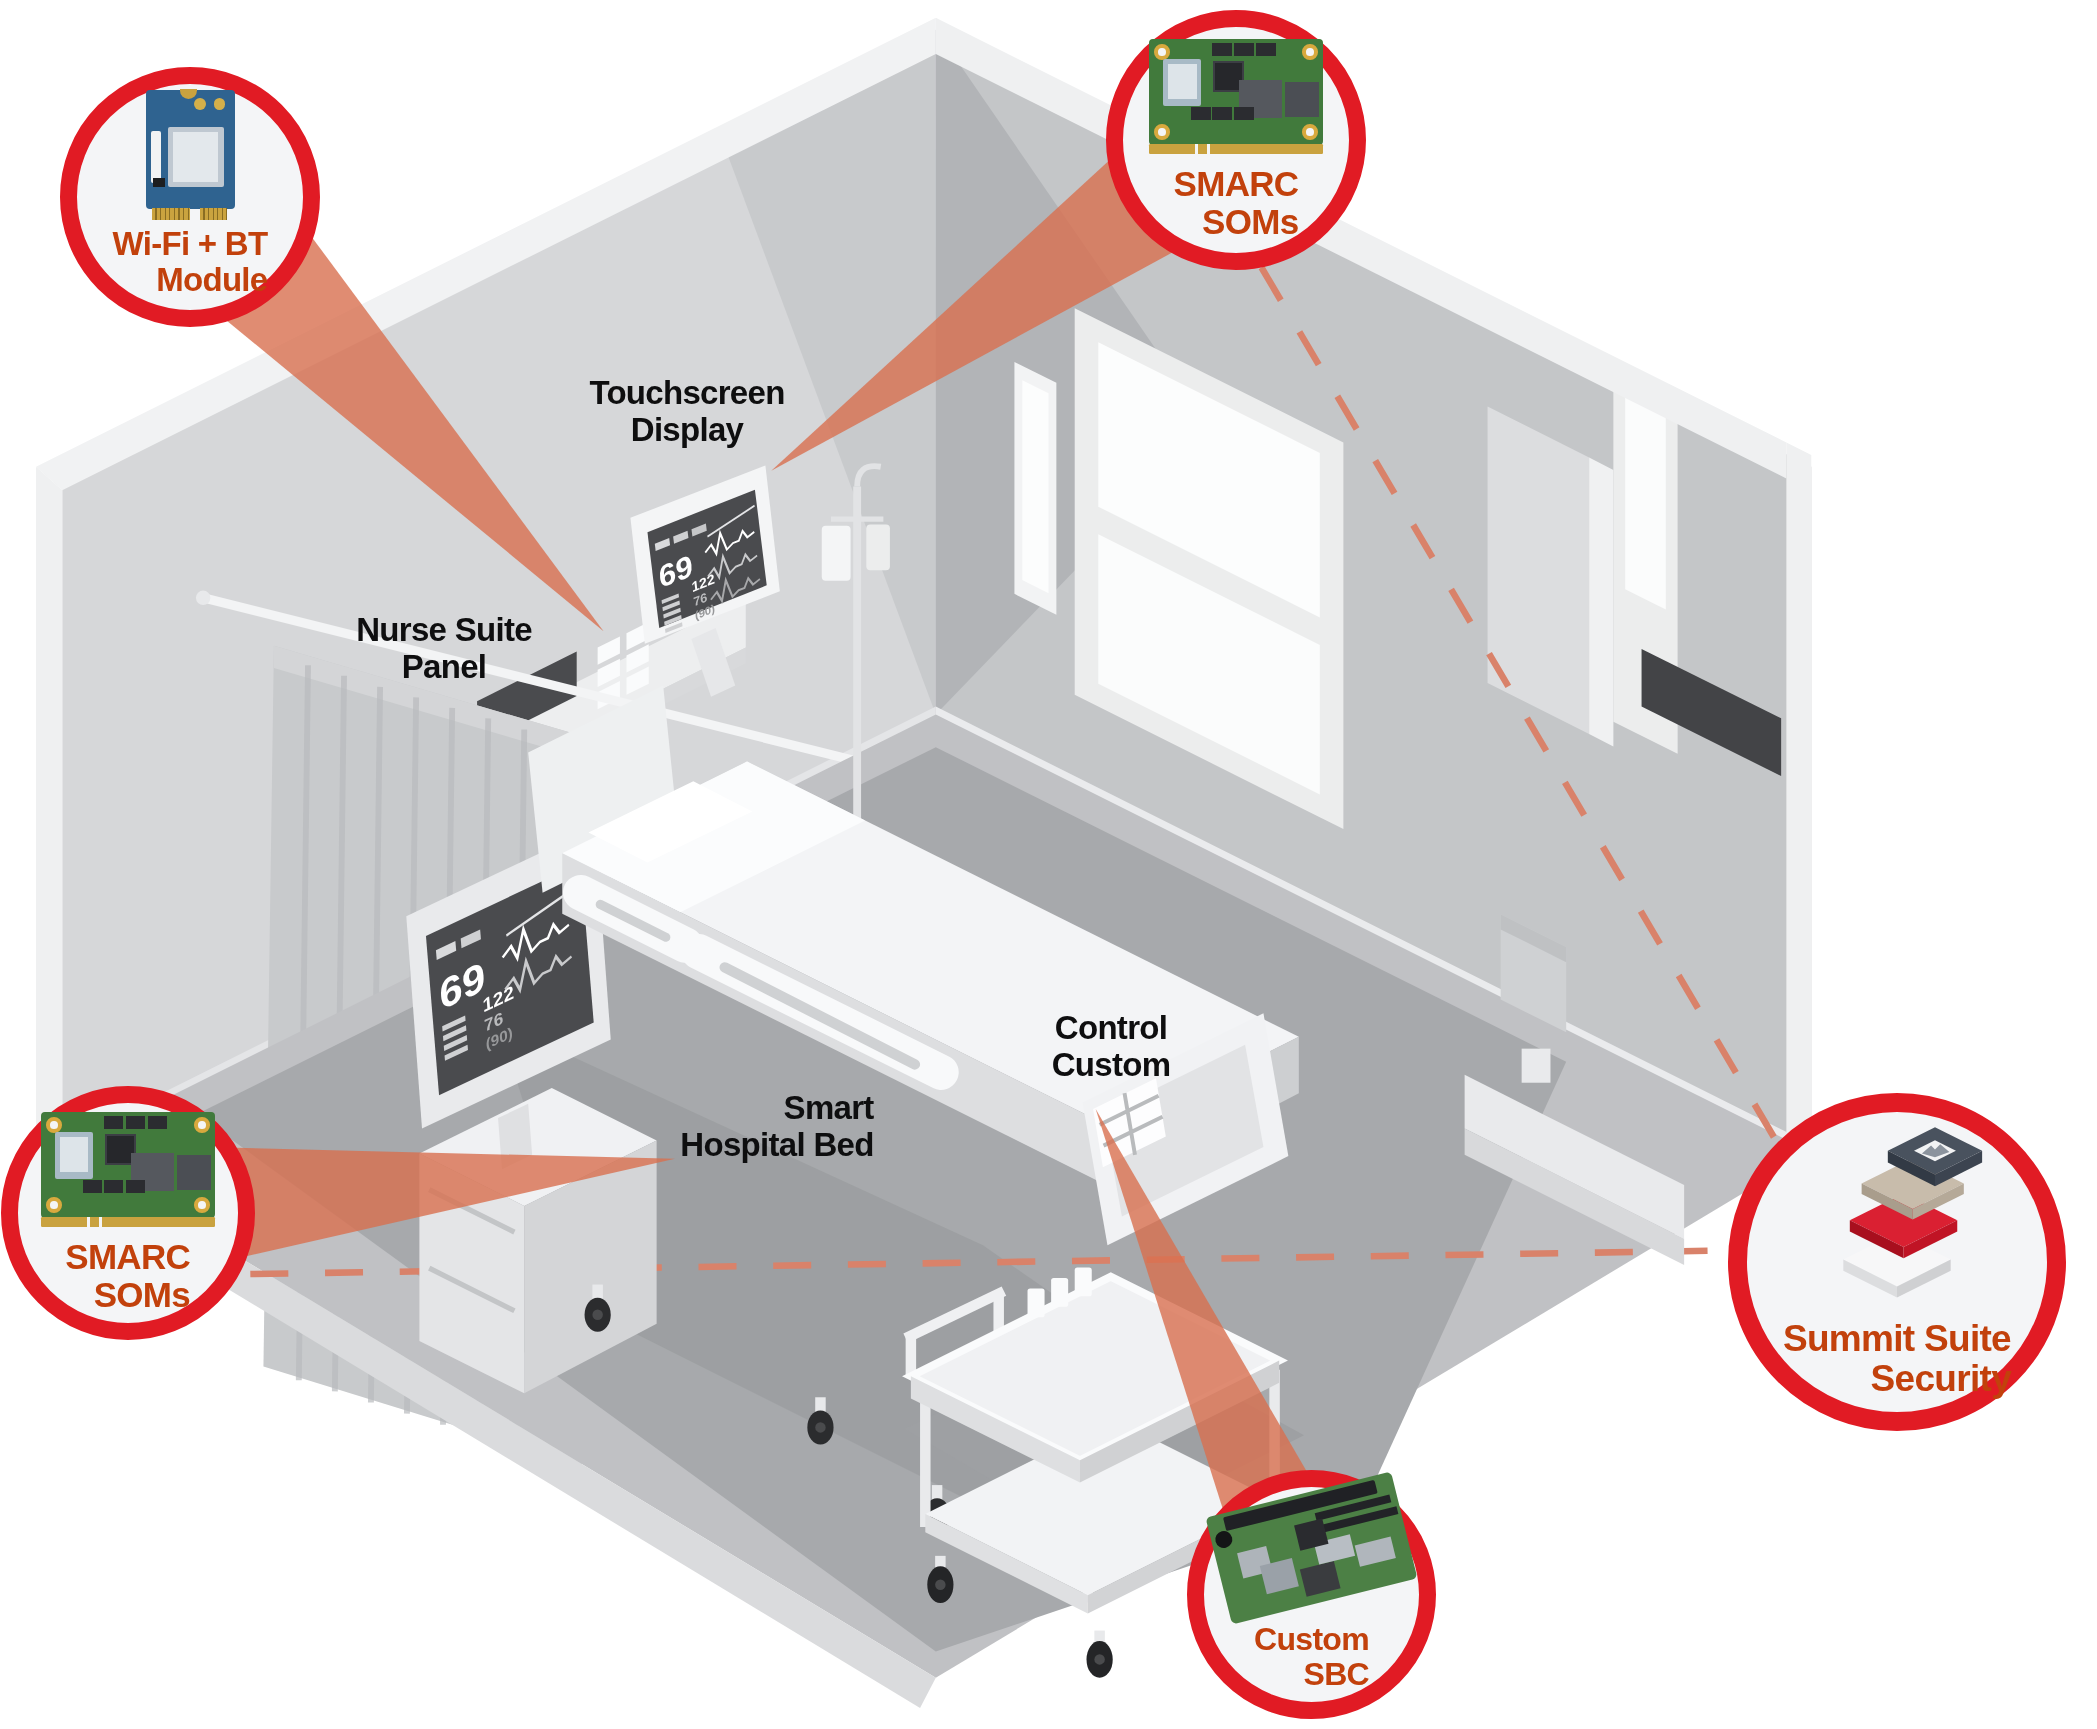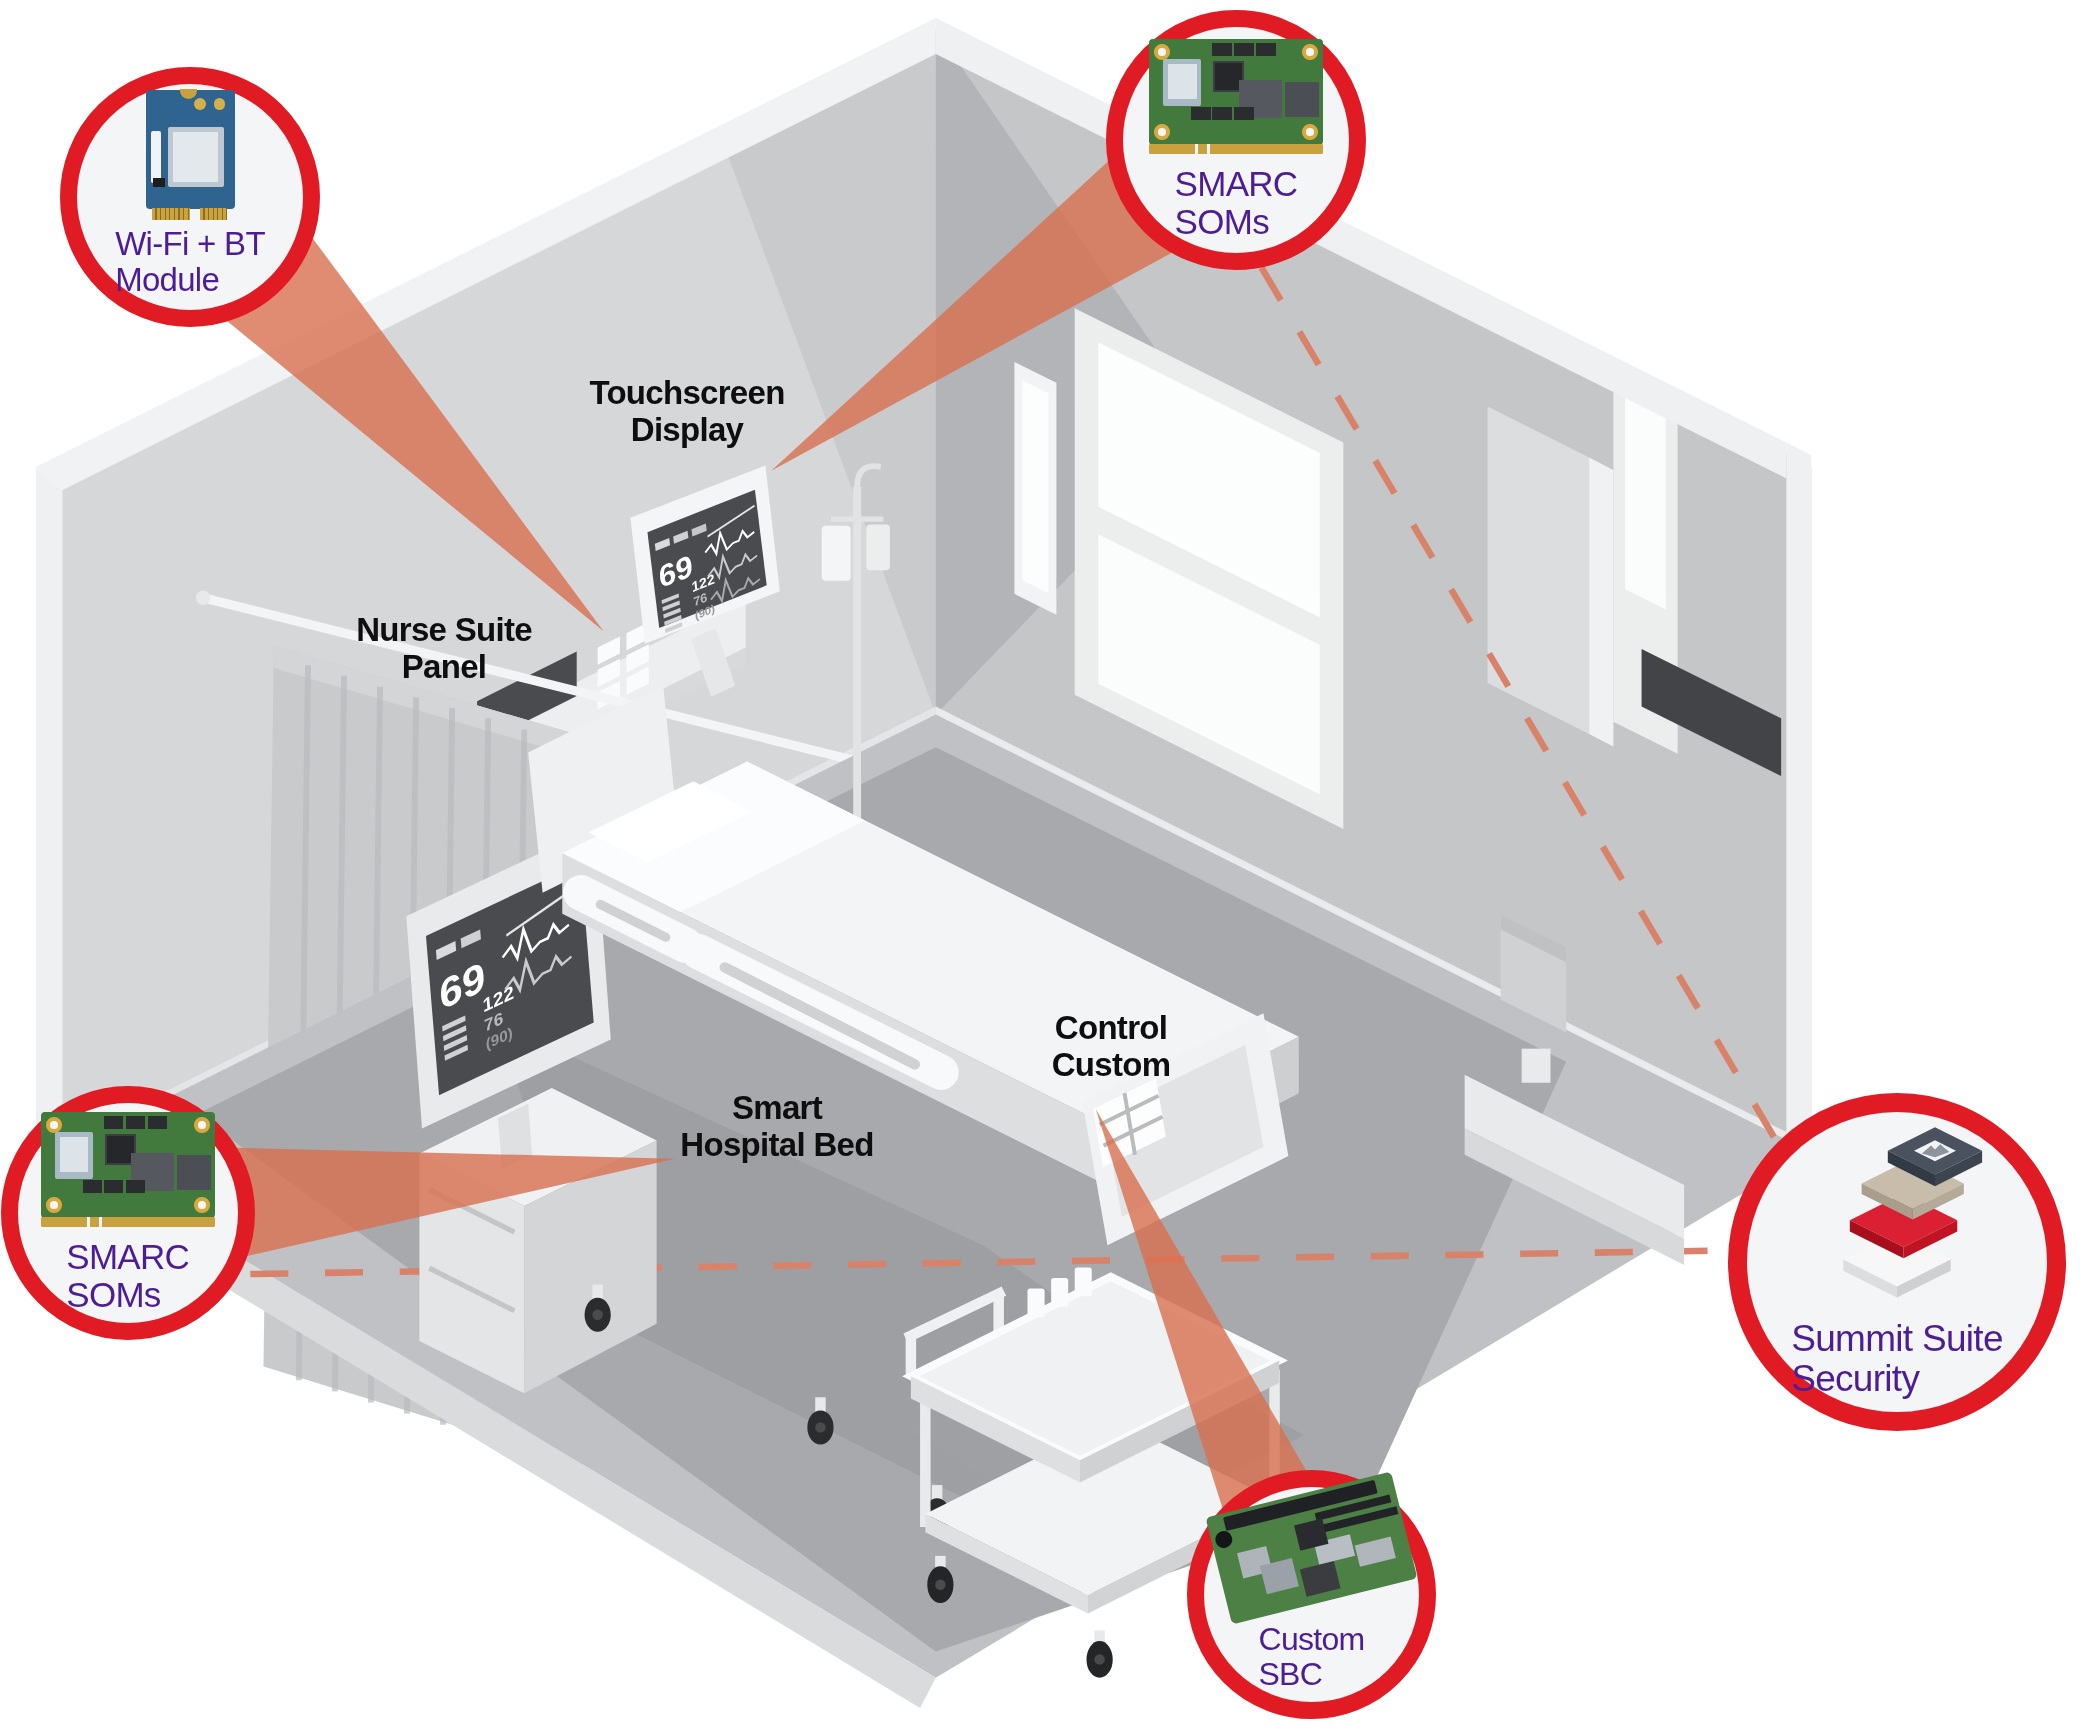--- a/index.html
+++ b/index.html
@@ -4,21 +4,21 @@
 <style>
   html,body{margin:0;padding:0;background:#ffffff;}
   #stage{position:relative;width:2097px;height:1729px;overflow:hidden;background:#ffffff;
          font-family:"Liberation Sans",sans-serif;}
   svg text{font-family:"Liberation Sans",sans-serif;font-weight:700;}
 
   
   .callout{position:absolute;border-radius:50%;background:#f4f5f7;border:17px solid #e11b24;
            box-sizing:border-box;display:flex;flex-direction:column;align-items:center;
            justify-content:center;z-index:20;}
-  .callout .cap{font-weight:400;color:#4c1d95;text-align:left;line-height:1.1;letter-spacing:-0.7px;}
+  .callout .cap{font-weight:700;color:#c2410c;text-align:right;line-height:1.1;letter-spacing:-0.7px;}
 
   
   .room-label{position:absolute;transform:translateX(-50%);text-align:center;z-index:15;
               font-weight:700;color:#0e0e0f;font-size:33px;line-height:1.13;letter-spacing:-0.7px;}
 
   
   .pcb-smarc{position:relative;width:174px;height:106px;background:#417a3c;border-radius:3.9px;}
   .pcb-smarc .edge{position:absolute;left:0;right:0;bottom:-9.2px;height:10.5px;background:#c9a23f;border-radius:1.3px;}
   .pcb-smarc .notch{position:absolute;bottom:-9.2px;width:9.2px;height:10.5px;background:#ffffff00;border-left:3.9px solid #f4f5f7;border-right:3.9px solid #f4f5f7;}
   .pcb-smarc .hole{position:absolute;width:15.7px;height:15.7px;border-radius:50%;background:#f4f5f7;border:4.6px solid #d8a93e;box-sizing:border-box;}
@@ -312,21 +312,21 @@
   </svg>
 
   <div class="room-label" style="left:687px;top:374px;">
     <div>Touchscreen</div>
     <div>Display</div>
   </div>
   <div class="room-label" style="left:444px;top:611px;">
     <div>Nurse Suite</div>
     <div>Panel</div>
   </div>
-  <div class="room-label" style="left:777px;top:1089px;">
+  <div class="room-label" style="left:777px;top:1089px;text-align:right;">
     <div>Smart</div>
     <div>Hospital Bed</div>
   </div>
   <div class="room-label" style="left:1111px;top:1009px;">
     <div>Control</div>
     <div>Custom</div>
   </div>
 
   <div class="callout" style="left:60px;top:67px;width:260px;height:260px;">
     <div class="pcb-wifi" style="margin-top:-5.2px;">

